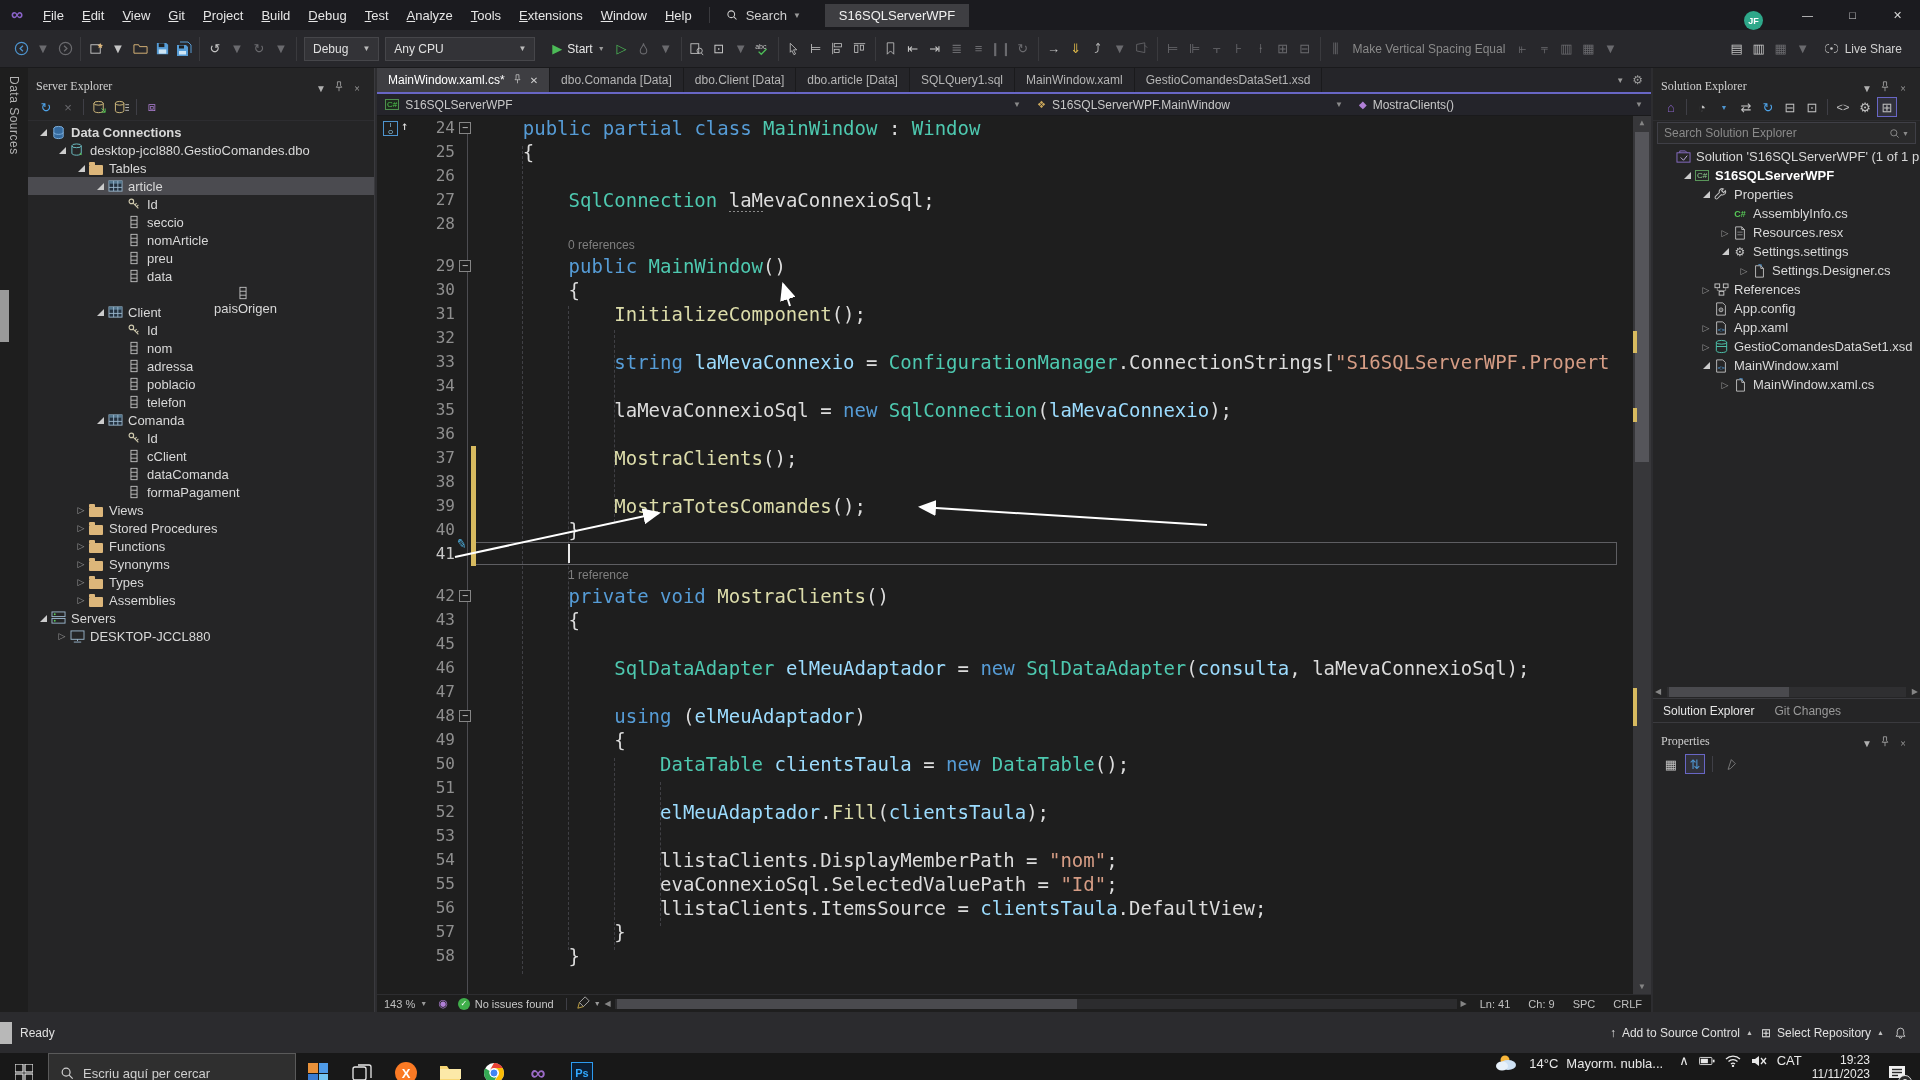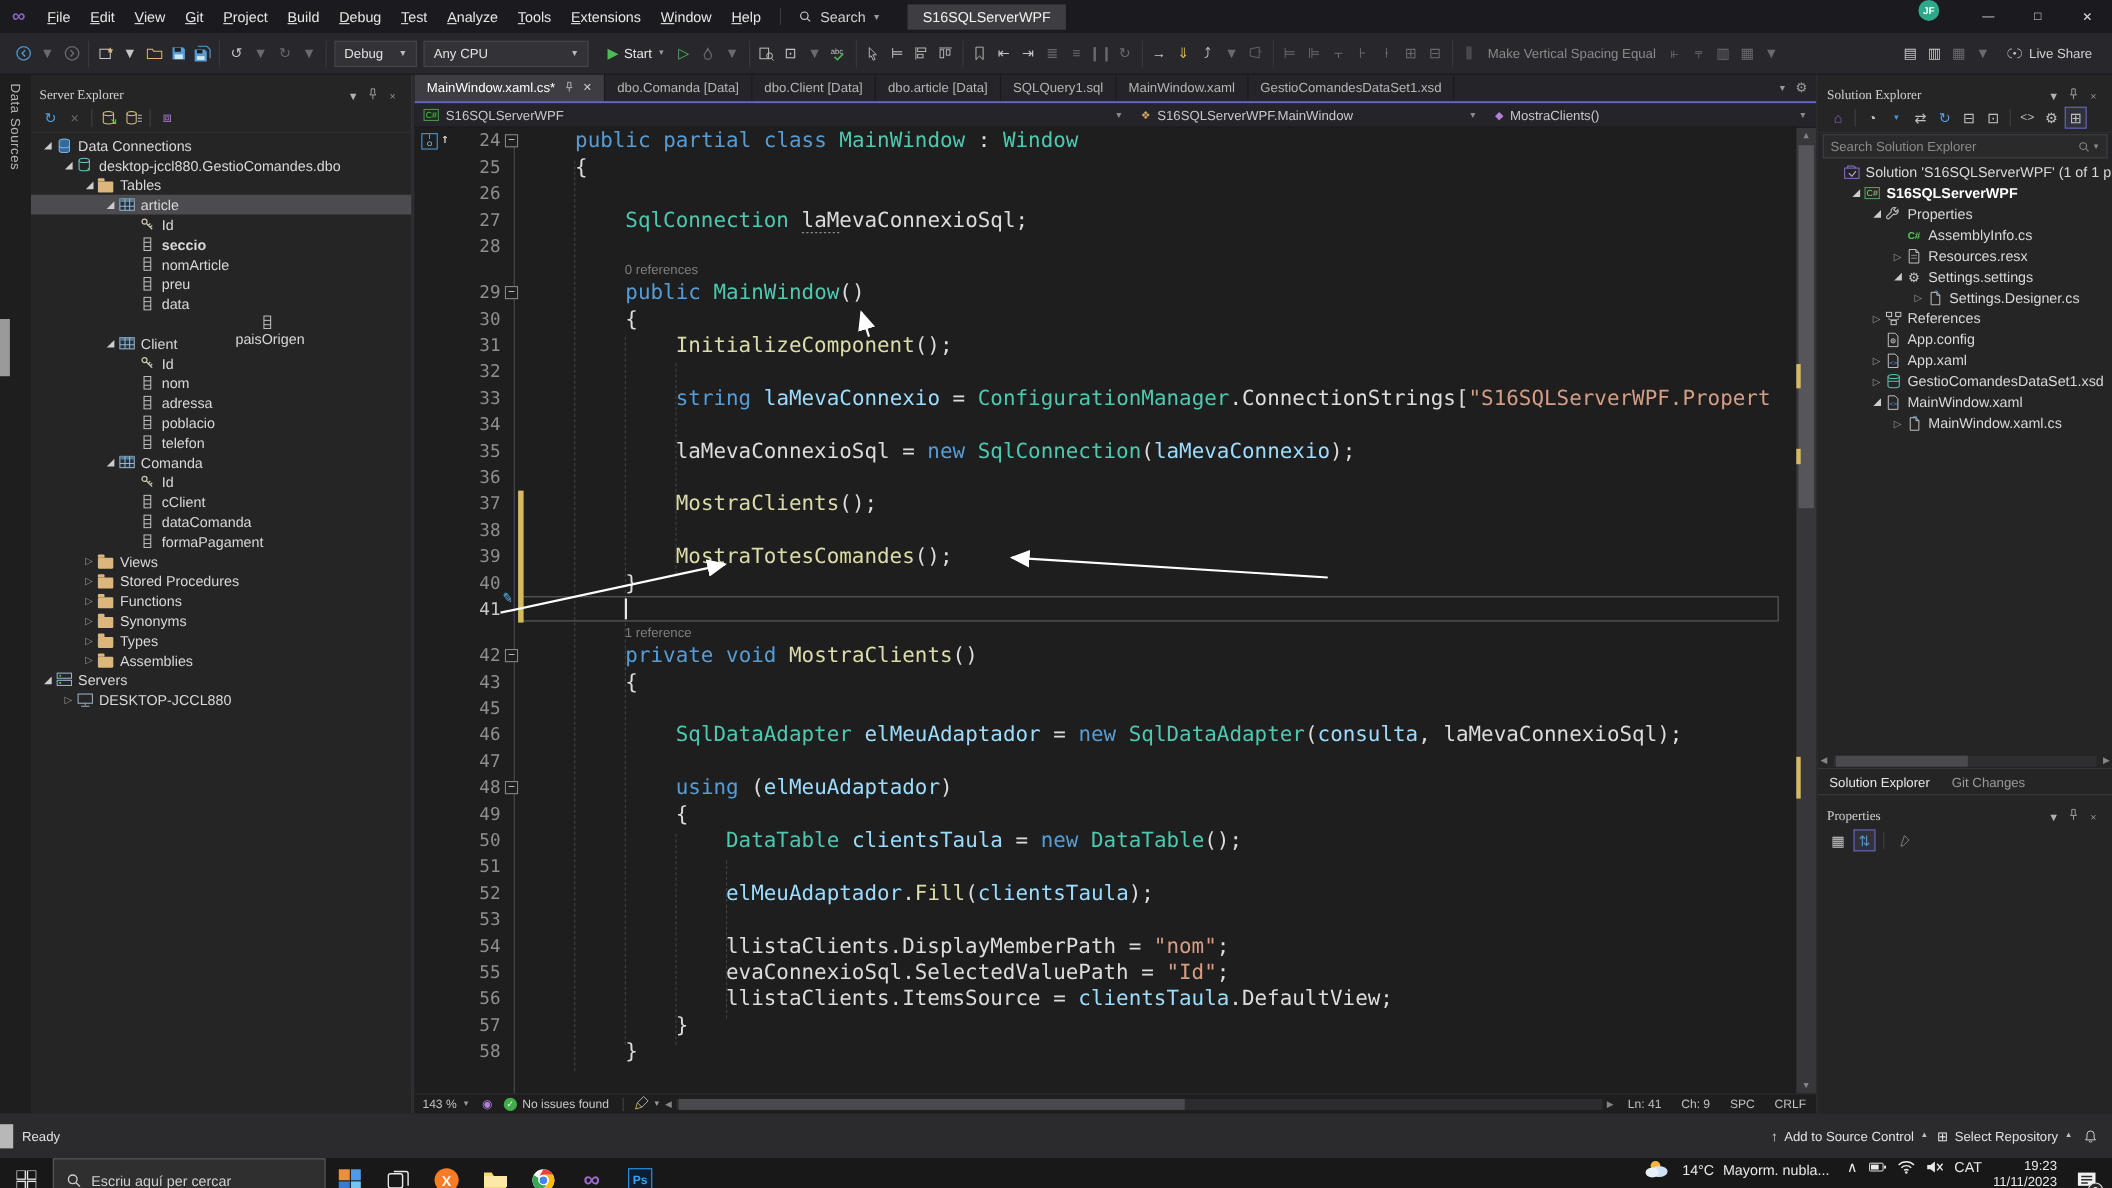--- a/index.html
+++ b/index.html
@@ -9,21 +9,21 @@
 
   
   .titlebar { height:30px; background:#1b1b1f; display:flex; align-items:center; color:#e6e6e6; font-size:13px; }
   .vslogo { width:34px; text-align:center; color:#8a63c9; font-size:17px; font-weight:bold; }
   .menus { display:flex; }
   .menus .mi { padding:3px 9px; cursor:default; }
   .menus .mi u { text-decoration:underline; }
   .tb-search { display:flex; align-items:center; gap:6px; color:#cfcfcf; padding:0 14px; border-left:1px solid #3a3a3e; margin-left:8px; }
   .tb-search .car { font-size:8px; color:#9a9a9a; }
   .win-chip { background:#3e3e42; color:#f0f0f0; padding:4px 14px; margin-left:10px; font-size:13px; }
-  .tb-right { margin-left:auto; display:flex; align-items:flex-start; }
+  .tb-right { margin-left:auto; display:flex; align-items:flex-end; }
   .avatar { width:19px; height:19px; border-radius:50%; background:#2ea88a; color:#fff; font-size:9px; font-weight:bold;
     display:flex; align-items:center; justify-content:center; margin-right:22px; }
   .wbtn { width:45px; height:30px; display:flex; align-items:center; justify-content:center; color:#d8d8d8; font-size:11px; }
 
   
   .toolbar { height:38px; background:#28282c; border-bottom:1px solid #1a1a1c; display:flex; align-items:center;
     color:#c5c5c5; font-size:12px; padding-left:6px; }
   .tgroup { display:flex; align-items:center; padding:0 4px; border-right:1px solid #3a3a3e; height:24px; }
   .tgroup.noline { border-right:none; }
   .tico { width:22px; height:22px; display:flex; align-items:center; justify-content:center; color:#c5c5c5; font-size:13px; }
@@ -424,21 +424,21 @@
               <path d="M1.5 3.5v8c0 1.1 2 2 4.5 2s4.5-.9 4.5-2v-8" fill="none" stroke="#d8c080"></path>
               <line x1="12" y1="5" x2="16" y2="5" stroke="#c0c0c0"></line>
               <line x1="12" y1="8" x2="16" y2="8" stroke="#c0c0c0"></line>
               <line x1="12" y1="11" x2="16" y2="11" stroke="#c0c0c0"></line>
             </svg>
           </span>
         <span class="psep"></span>
         <span class="pico" style="color:#b180d7">⧈</span>
       </div>
       <div class="tree" id="servertree">
-          <div class="trow " style="padding-left: 8px;">
+          <div class="trow " style="padding-left: 8px; font-weight: bold;">
             <span class="arrcell">
               <span class="tri-exp"></span>
             </span>
             <span class="ic">
               <svg width="15" height="15" viewBox="0 0 16 16">
                 <ellipse cx="8" cy="3.5" rx="5" ry="2" fill="#356a9e" stroke="#7fb2e0"></ellipse>
                 <path d="M3 3.5v9c0 1.1 2.2 2 5 2s5-.9 5-2v-9" fill="#356a9e" stroke="#7fb2e0"></path>
                 <path d="M3 8c0 1.1 2.2 2 5 2s5-.9 5-2" fill="none" stroke="#7fb2e0"></path>
               </svg>
             </span>
@@ -486,21 +486,21 @@
             <span class="ic">
               <svg width="14" height="14" viewBox="0 0 16 16">
                 <circle cx="5" cy="5" r="2.6" fill="none" stroke="#cfc9ae" stroke-width="1.3"></circle>
                 <line x1="7" y1="7" x2="13" y2="13" stroke="#cfc9ae" stroke-width="1.3"></line>
                 <line x1="11" y1="11" x2="13" y2="9" stroke="#cfc9ae" stroke-width="1.3"></line>
                 <line x1="9" y1="9" x2="11" y2="7" stroke="#cfc9ae" stroke-width="1.3"></line>
               </svg>
             </span>
             <span class="lbl">Id</span>
           </div>
-          <div class="trow " style="padding-left: 84px; font-weight: bold;">
+          <div class="trow " style="padding-left: 84px;">
             <span class="arrcell"></span>
             <span class="ic">
               <svg width="10" height="14" viewBox="0 0 10 16">
                 <rect x="1.5" y="1.5" width="7" height="13" fill="none" stroke="#c8c8c8"></rect>
                 <line x1="1.5" y1="6" x2="8.5" y2="6" stroke="#c8c8c8"></line>
                 <line x1="1.5" y1="10.5" x2="8.5" y2="10.5" stroke="#c8c8c8"></line>
               </svg>
             </span>
             <span class="lbl">seccio</span>
           </div>

